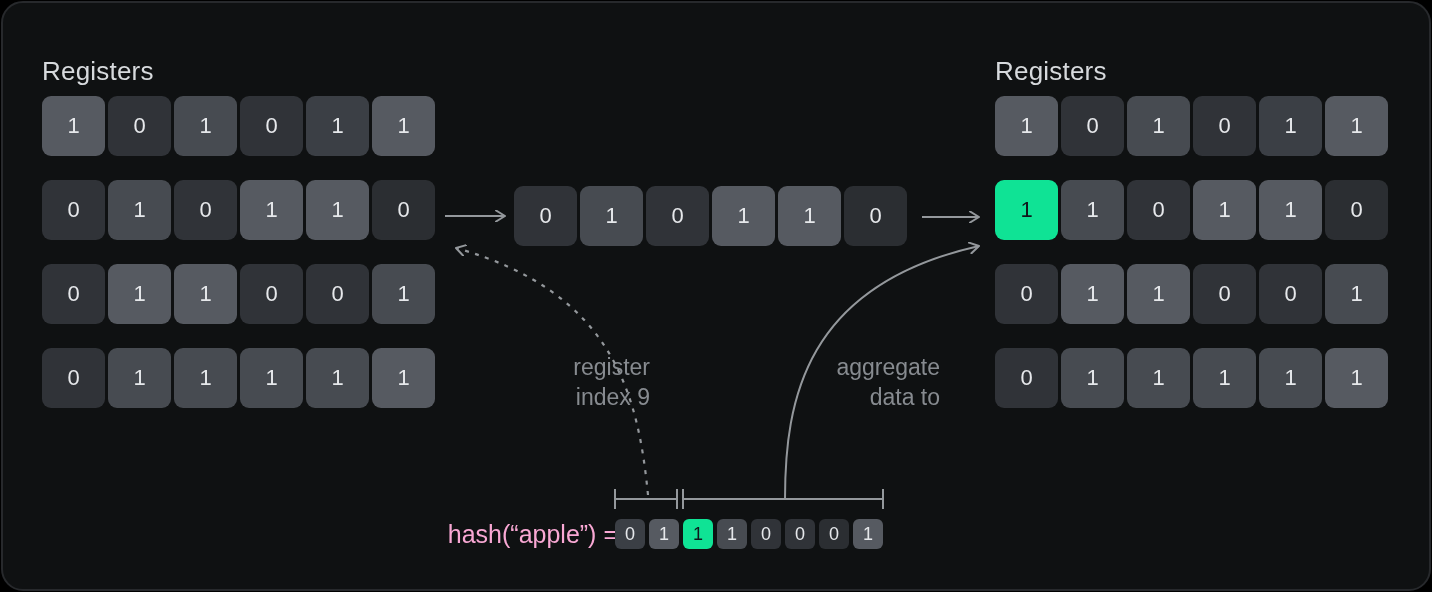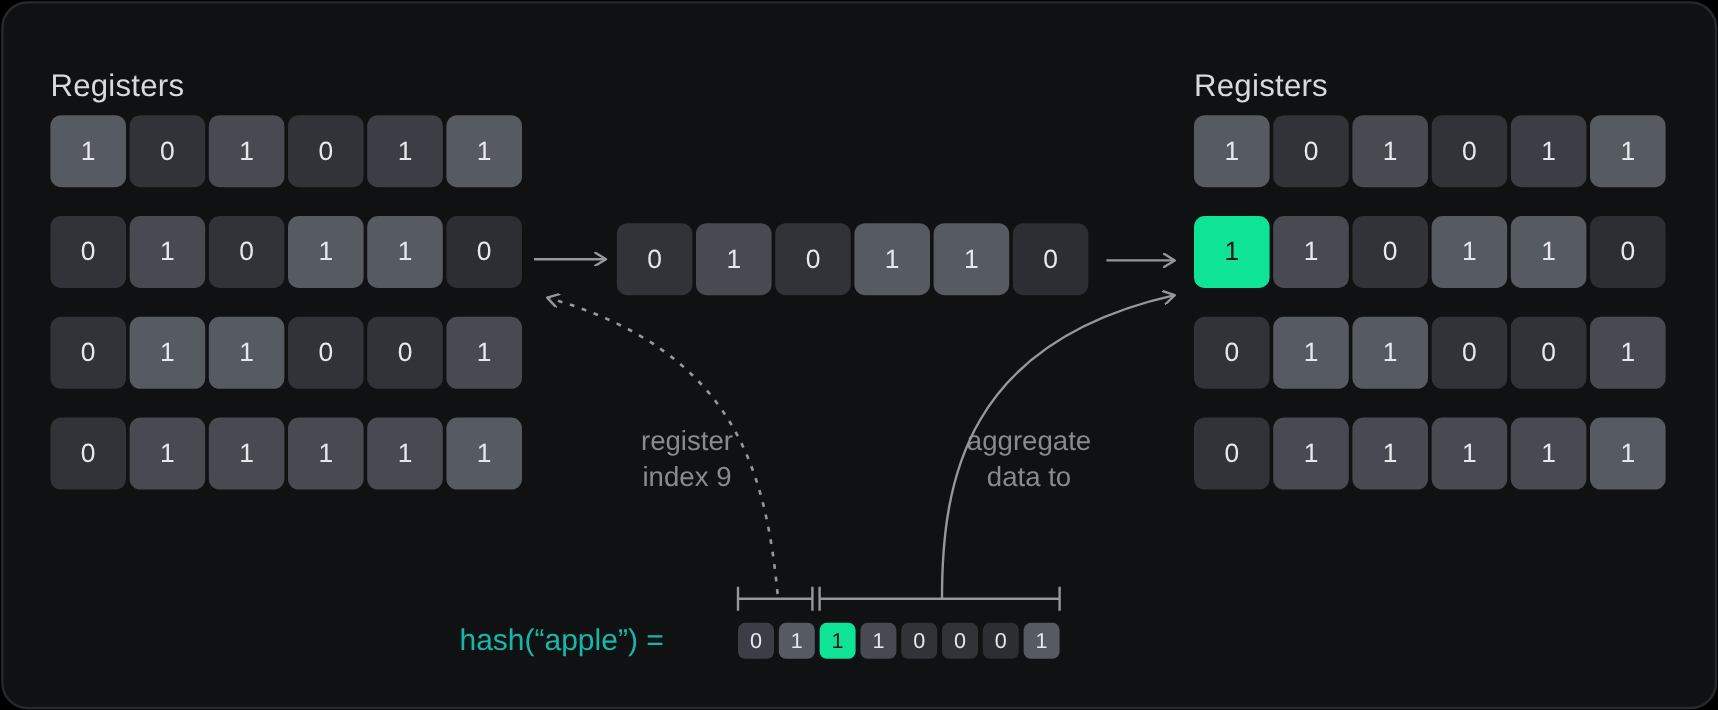--- a/index.html
+++ b/index.html
@@ -14,24 +14,24 @@
   .mid-row{position:absolute;left:514px;top:186px;display:grid;grid-template-columns:repeat(6,63px);grid-auto-rows:60px;column-gap:3px;}
   .cell{border-radius:9px;display:flex;align-items:center;justify-content:center;font-size:22px;color:#e6e8eb;}
   .bits{position:absolute;left:615px;top:519px;display:grid;grid-template-columns:repeat(8,30px);grid-auto-rows:30px;column-gap:4px;}
   .bit{border-radius:6px;font-size:18px;}
   [data-tone="d"]{background:#303338;}
   [data-tone="dd"]{background:#2b2e32;}
   [data-tone="md"]{background:#3b3f45;}
   [data-tone="m"]{background:#474b51;}
   [data-tone="l"]{background:#565a61;}
   [data-tone="g"]{background:#0fe395;color:#10161b;}
-  .flow-label{position:absolute;color:#878b90;font-size:23px;line-height:30px;text-align:center;}
+  .flow-label{position:absolute;color:#878b90;font-size:23px;line-height:30px;text-align:right;}
   .label-register-index{left:495px;top:352px;width:155px;}
   .label-aggregate{left:775px;top:352px;width:165px;}
-  .hash-label{position:absolute;left:345px;top:517px;width:246px;height:34px;line-height:34px;text-align:center;font-size:25px;color:#14b8a6;}
+  .hash-label{position:absolute;left:372px;top:517px;width:246px;height:34px;line-height:34px;text-align:right;font-size:25px;color:#f9a8d4;}
   svg.overlay{position:absolute;inset:0;pointer-events:none;}
 </style>
 </head>
 <body>
 
 <div class="panel"></div>
 
 <div class="title title-left">Registers</div>
 <div class="title title-right">Registers</div>
 

